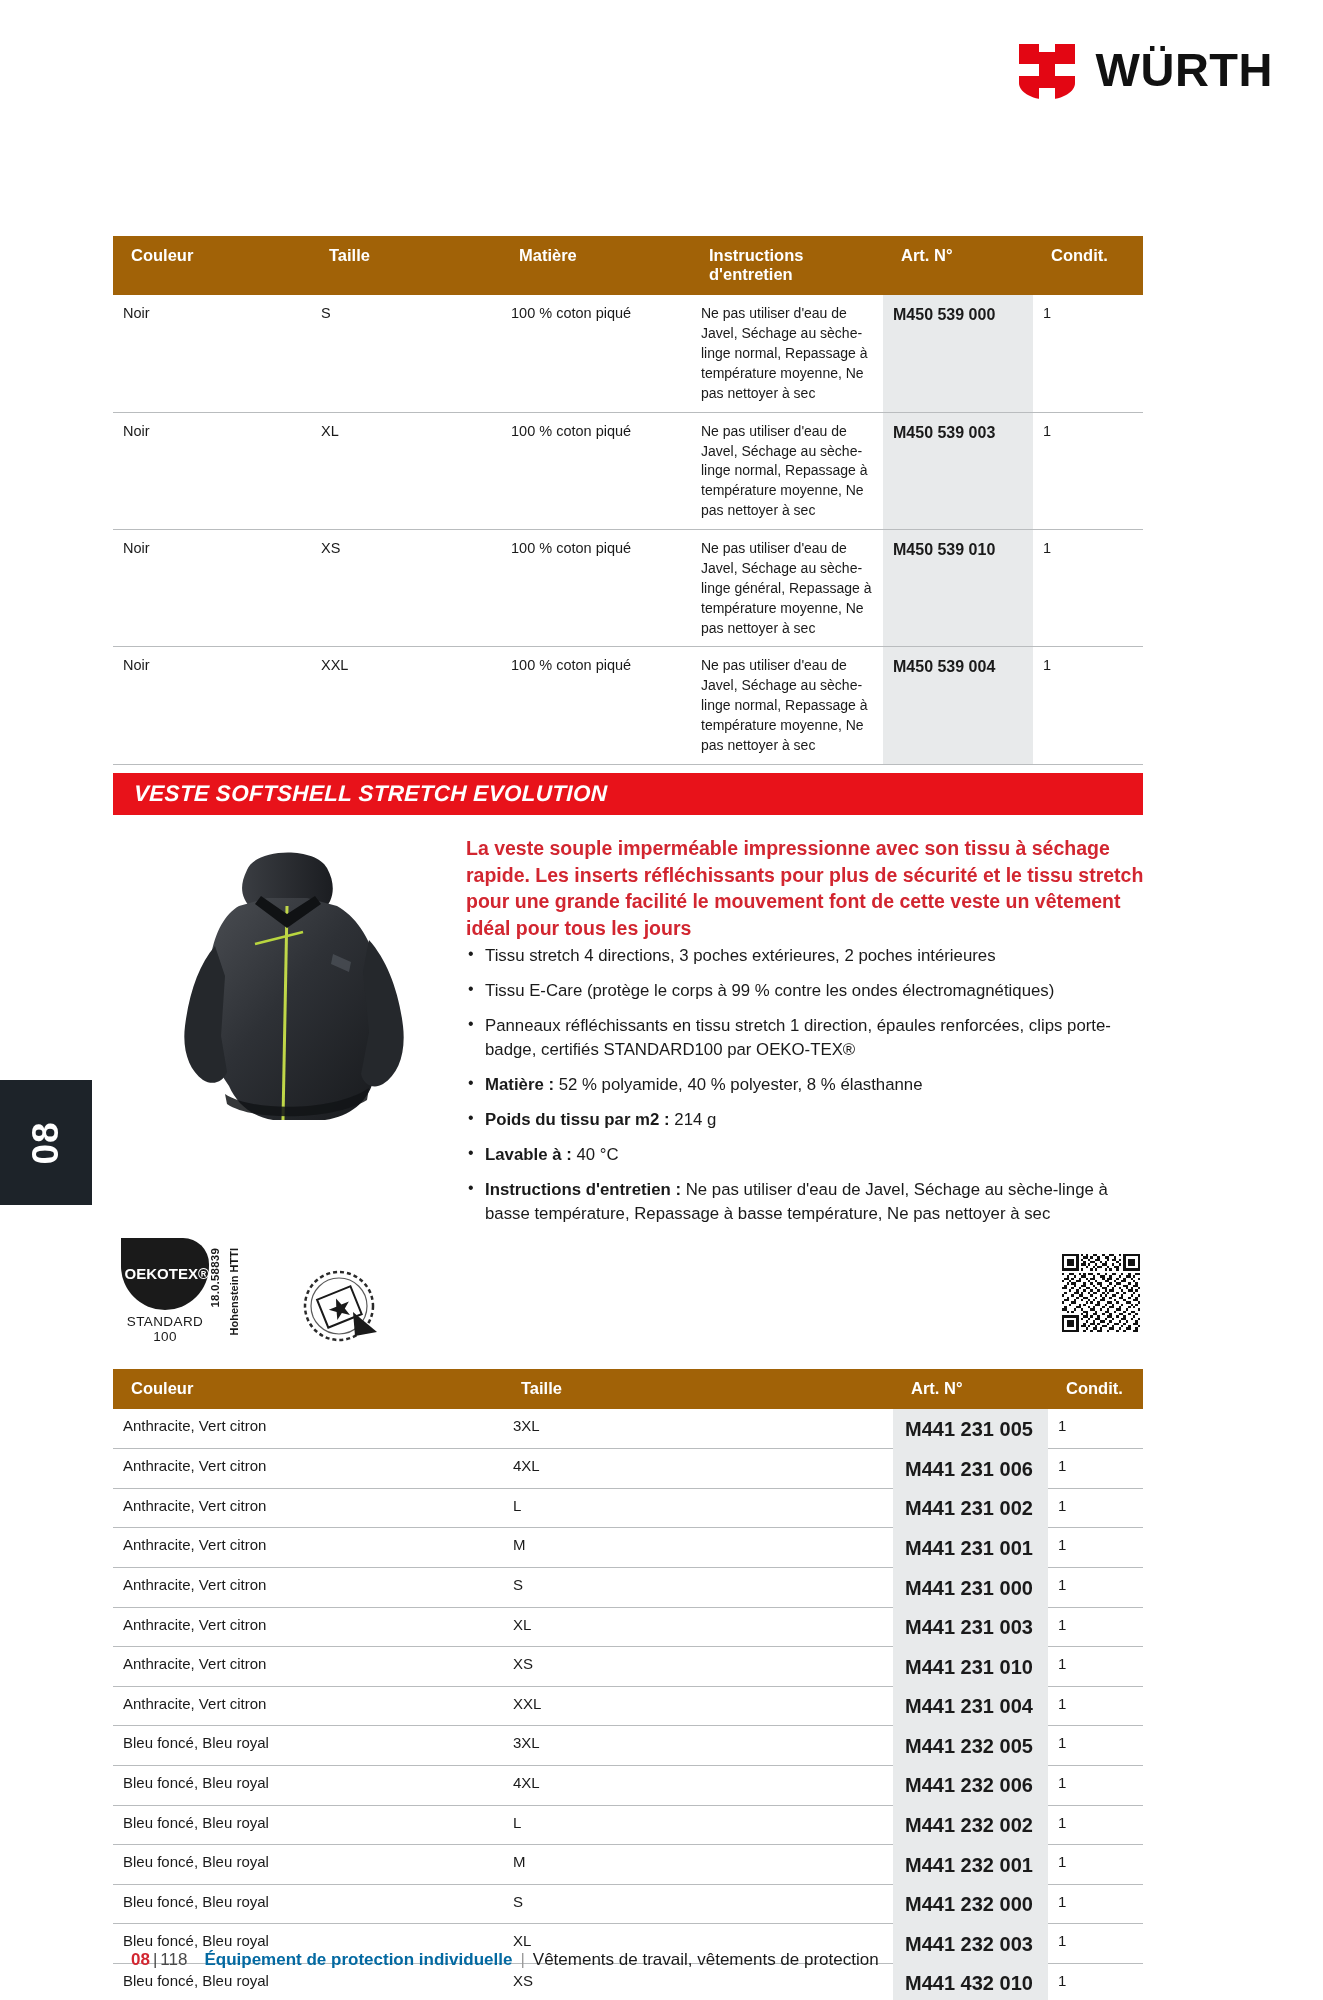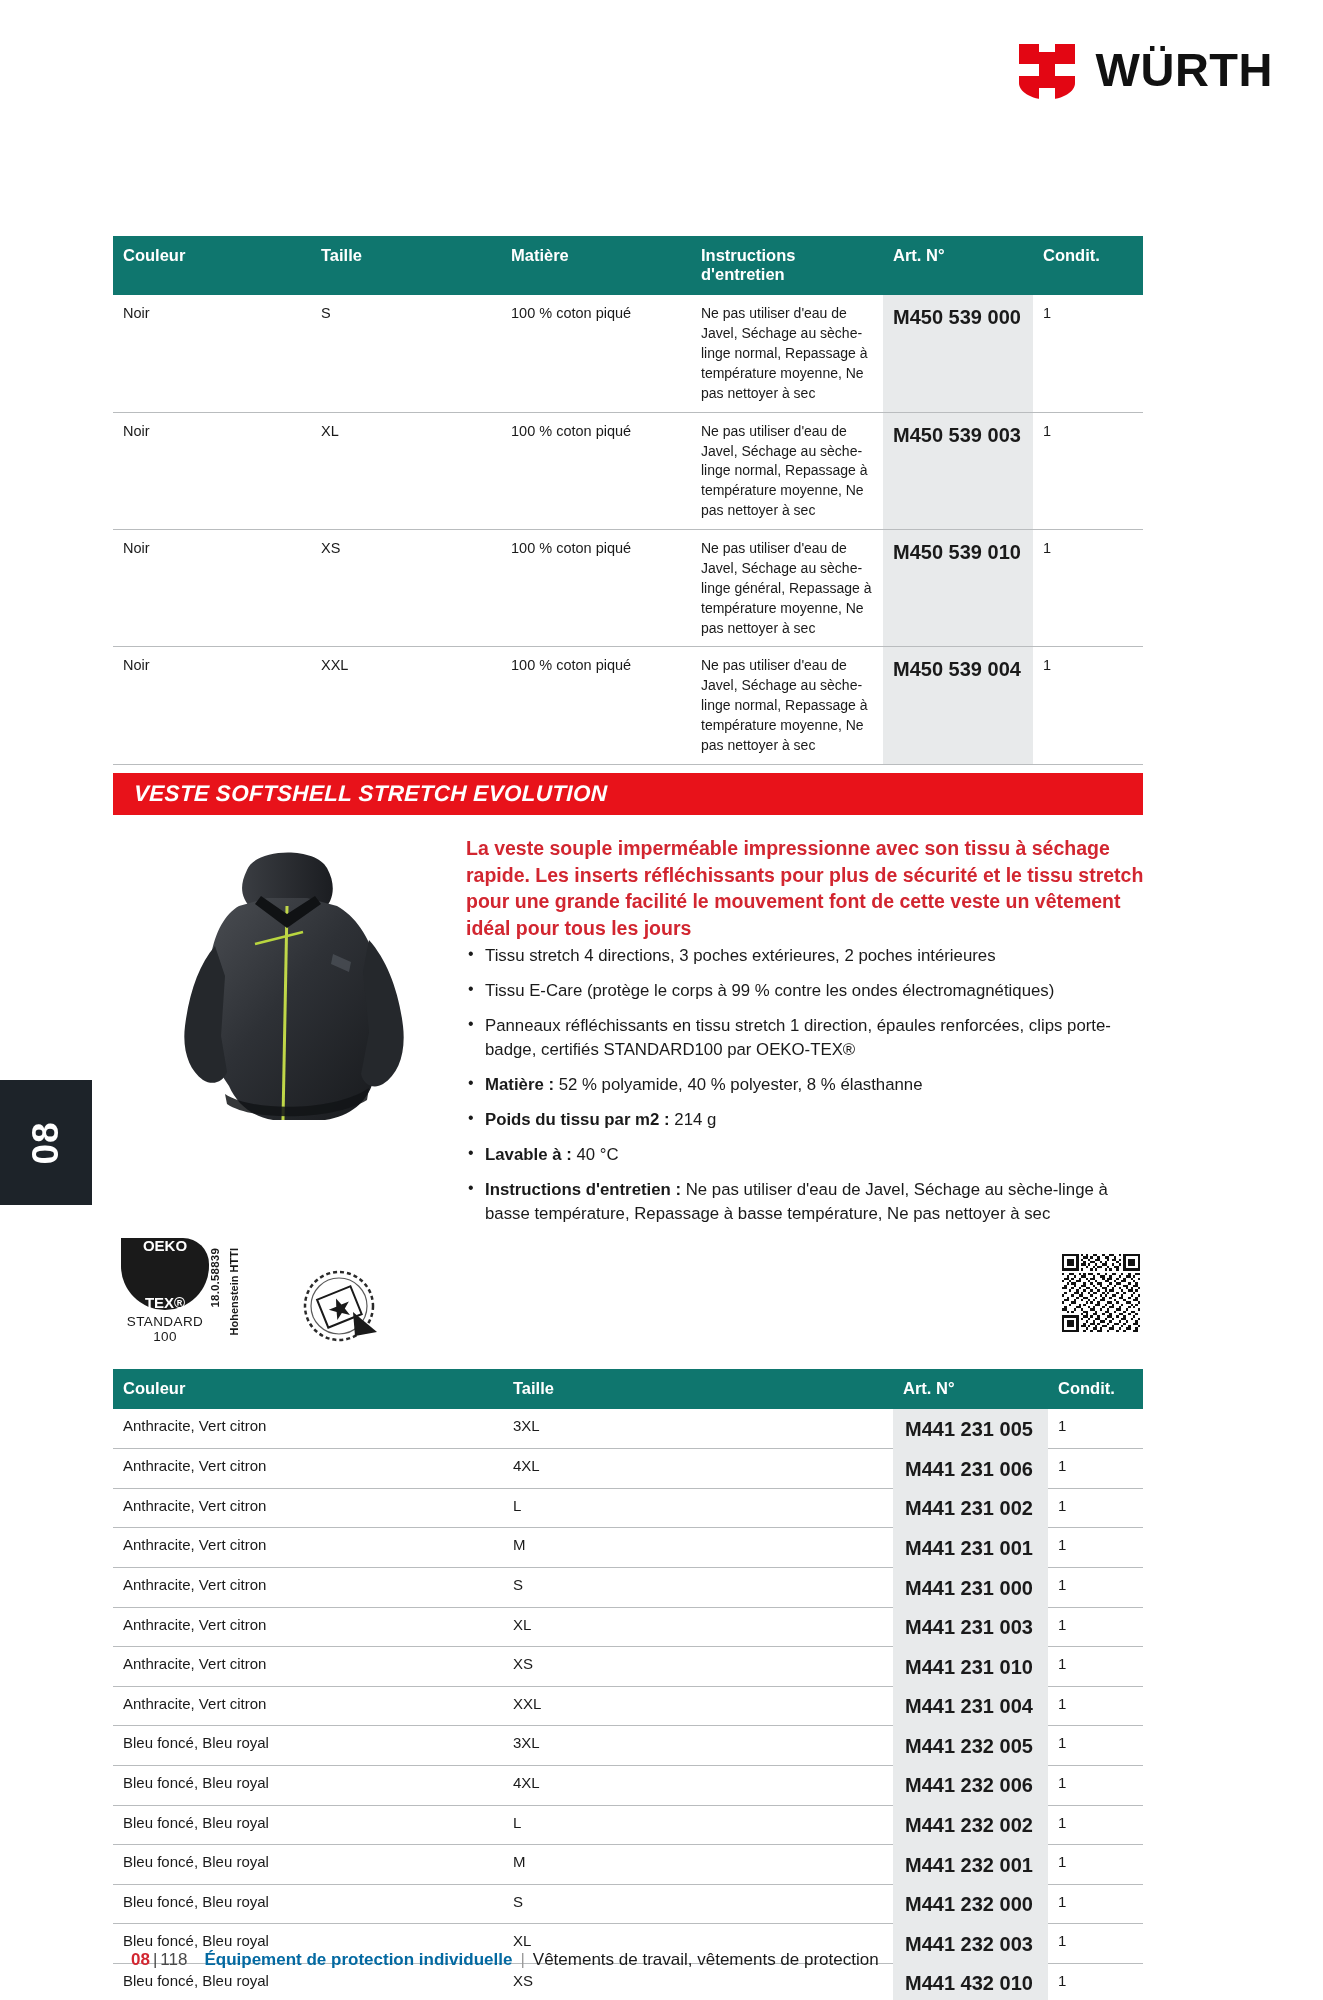--- a/index.html
+++ b/index.html
@@ -36,41 +36,41 @@
   .side-tab span {
     color: #ffffff;
     font-size: 37px; font-weight: bold;
     transform: rotate(-90deg);
     letter-spacing: 1px;
   }
 
   
   .tbl { position: absolute; border-collapse: collapse; }
   .tbl thead th {
-    background: #0f766e;
+    background: #a16207;
     color: #ffffff;
     font-size: 16.5px;
     font-weight: bold;
     text-align: left;
-    padding: 10px 10px 11px 10px;
+    padding: 10px 10px 11px 18px;
     vertical-align: top;
     line-height: 1.16;
   }
   .tbl td {
     font-size: 14.5px;
     padding: 9px 10px 8px 10px;
     vertical-align: top;
     line-height: 1.33;
     border-bottom: 1px solid #b9bcbe;
     color: #1a1a1a;
   }
   .tbl td.art {
     background: #e8eaeb;
     font-weight: bold;
-    font-size: 20px;
+    font-size: 16px;
     white-space: nowrap;
     border-bottom: none;
   }
   .tbl td.condit { font-size: 14.5px; }
 
   
   #table-one { left: 113px; top: 236px; width: 1030px; }
   #table-one col.c-couleur  { width: 198px; }
   #table-one col.c-taille   { width: 190px; }
   #table-one col.c-matiere  { width: 190px; }
@@ -139,22 +139,22 @@
     left: 110px; top: 1238px;
     width: 270px; height: 130px;
   }
   .oeko { position: absolute; left: 0; top: 0; width: 110px; }
   .oeko-drop {
     width: 88px; height: 72px;
     background: #1a1a1a;
     border-radius: 0 26px 44px 44px;
     position: relative;
     margin: 0 auto;
-    display: flex; flex-direction: column;
-    align-items: center; justify-content: space-between;
+    display: flex; flex-direction: row;
+    align-items: center; justify-content: flex-end;
   }
   .oeko-drop .l1, .oeko-drop .l2 {
     color: #ffffff; font-weight: bold; font-size: 15px; line-height: 1.02;
   }
   .oeko-std {
     text-align: center;
     font-size: 13.5px;
     font-weight: normal;
     letter-spacing: 0.4px;
     margin-top: 5px;

